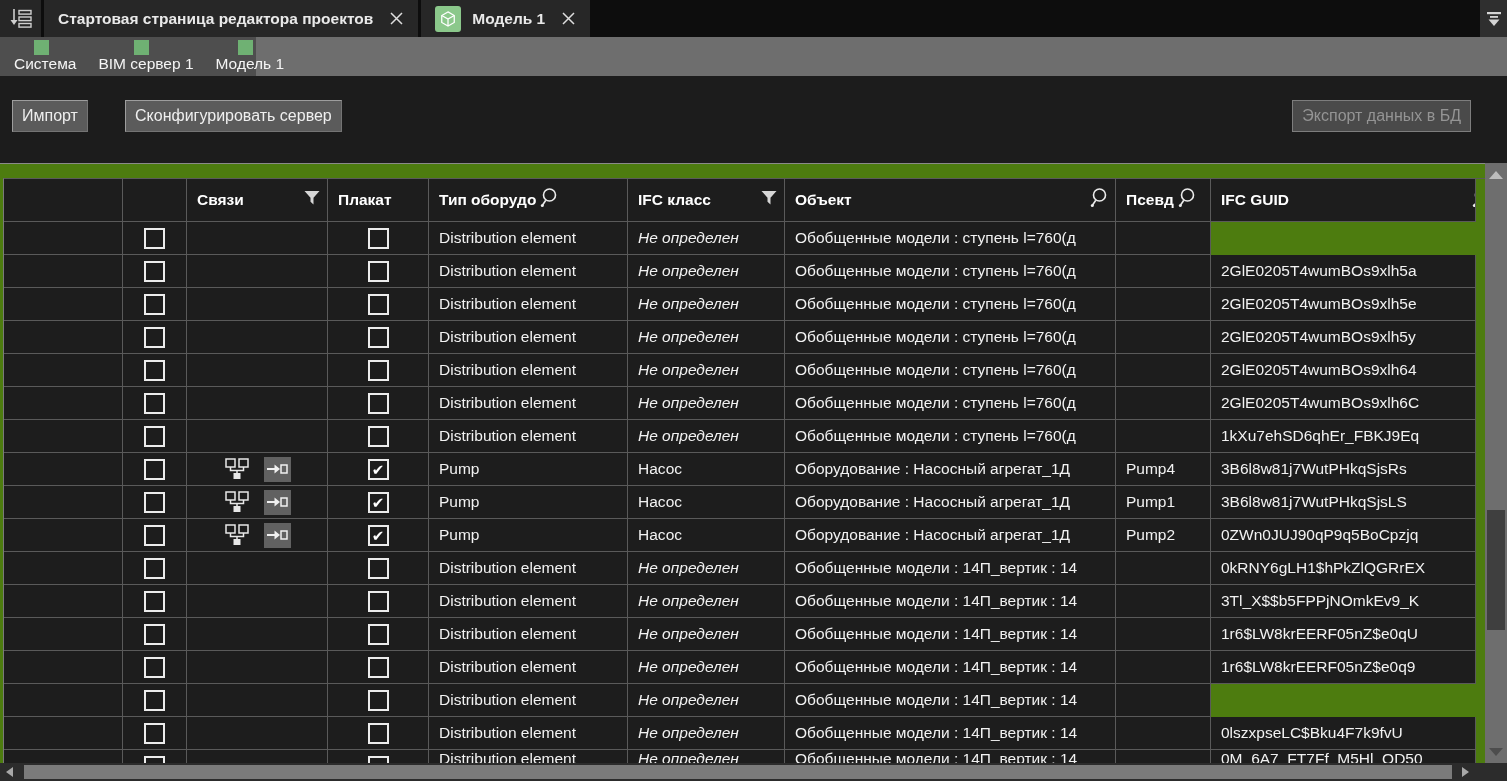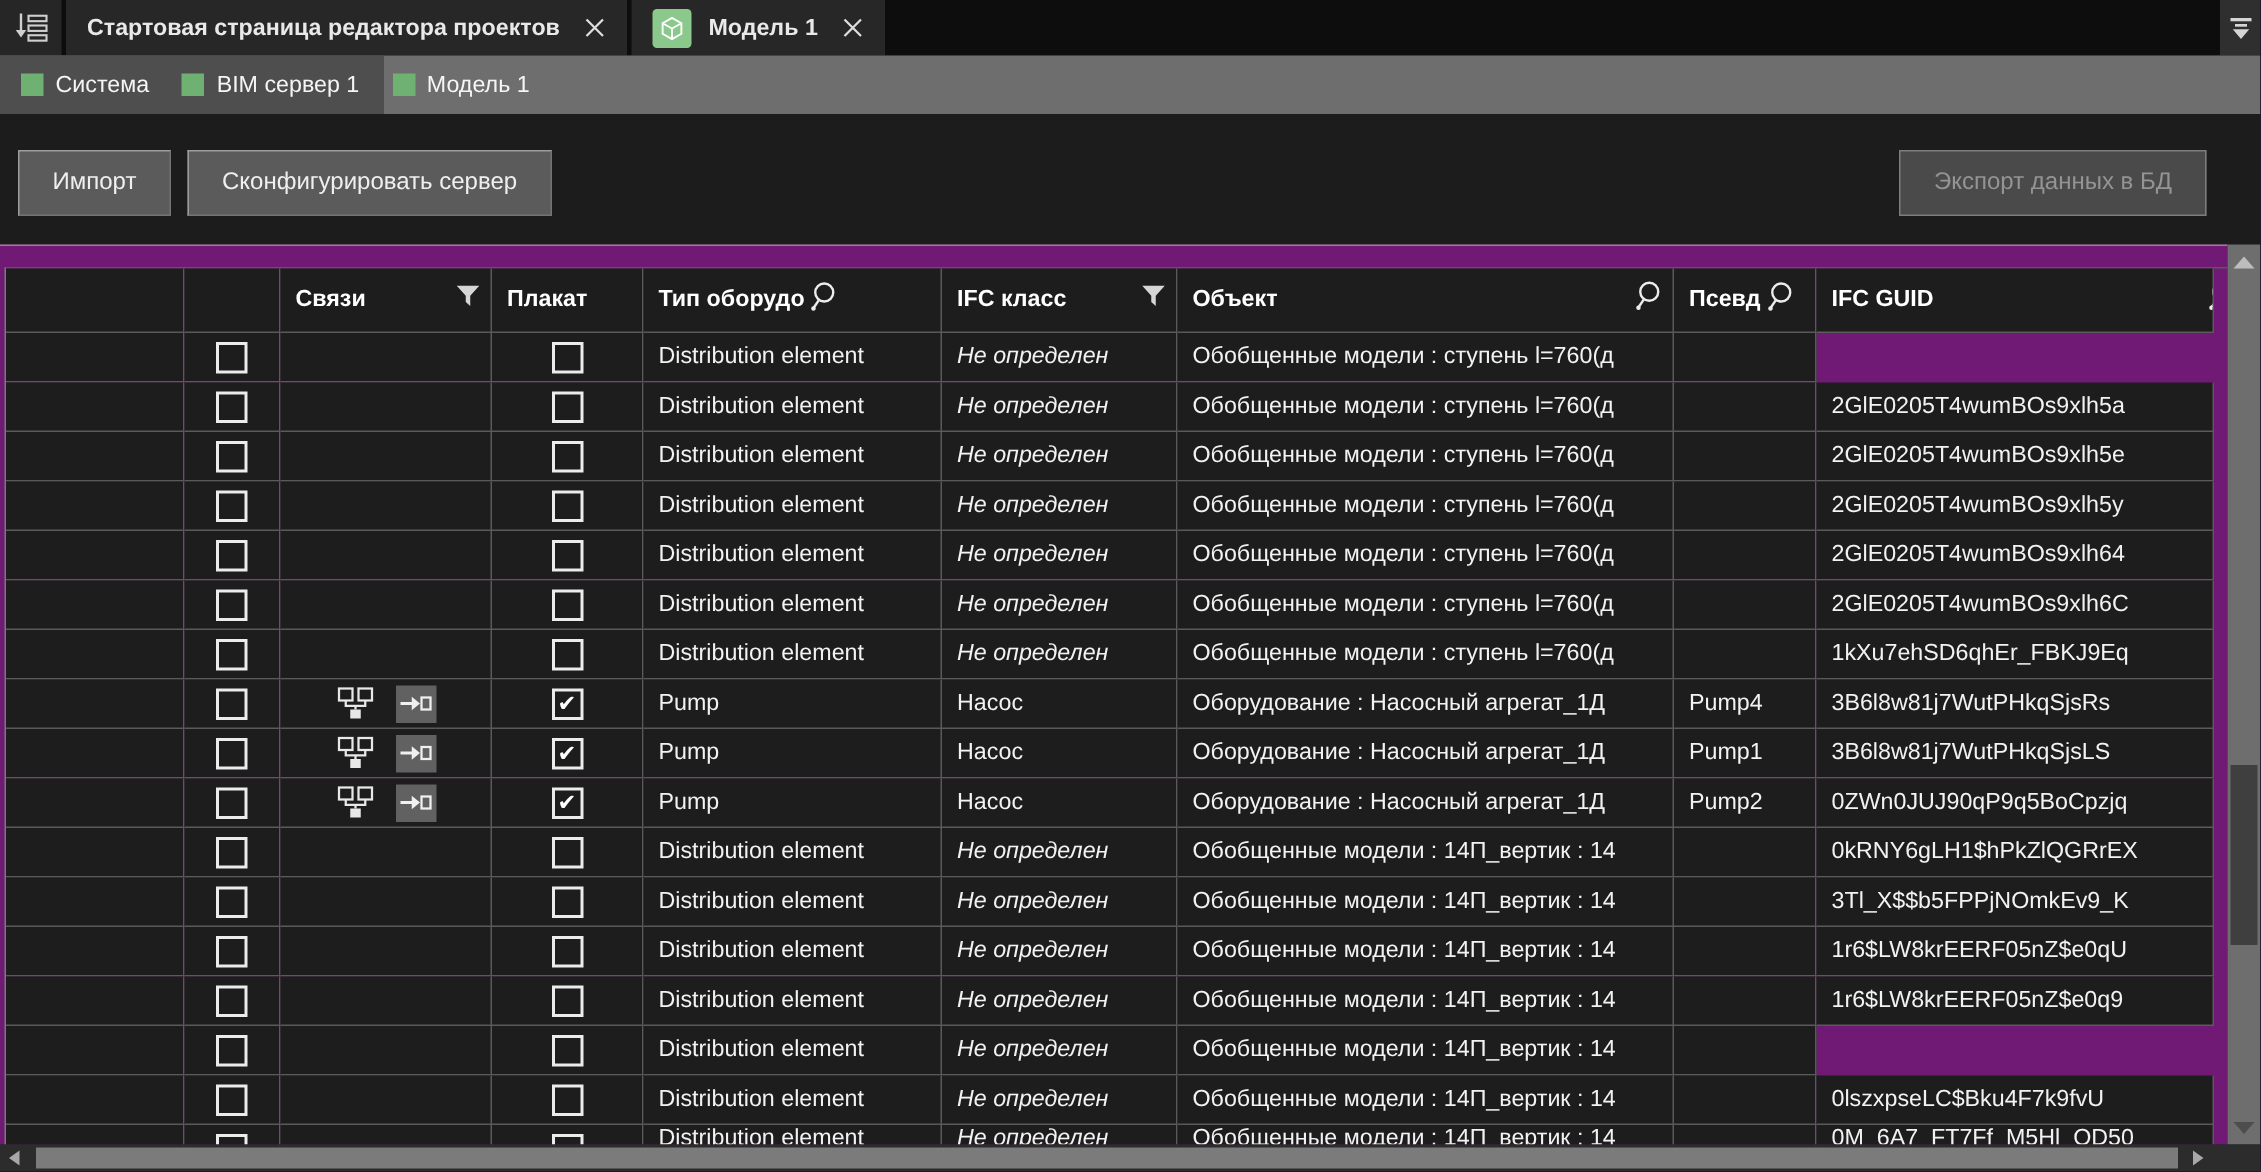--- a/index.html
+++ b/index.html
@@ -12,31 +12,31 @@
   .tab{display:flex;align-items:center;background:#272727;padding:0 14px;margin-right:3px;cursor:pointer;font-weight:bold;}
   .tab .tab-label{font-size:15.5px;color:#e9e9e9;white-space:nowrap;}
   .tab .close-x{margin-left:16px;display:flex;align-items:center;}
   .tab-cube{width:26px;height:26px;background:#8bc88b;border-radius:3px;display:flex;align-items:center;justify-content:center;margin-right:11px;}
   .pin-btn{position:absolute;right:0;top:0;width:29px;height:37px;background:#2f2f2f;border-left:2px solid #0d0d0d;display:flex;align-items:center;justify-content:center;cursor:pointer;}
 
   
   .crumbbar{position:absolute;left:0;top:37px;width:1507px;height:39px;background:#6e6e6e;}
   .crumb-shade{position:absolute;left:0;top:0;width:256px;height:39px;background:#4e4e4e;}
   .crumbs{position:absolute;left:14px;top:0;height:39px;display:flex;align-items:center;}
-  .crumb{display:flex;align-items:center;margin-right:22px;cursor:pointer;}
+  .crumb{display:flex;align-items:center;margin-right:22px;cursor:pointer;flex-direction:column;}
   .crumb-sq{width:15px;height:15px;background:#6fb173;margin-right:8px;}
   .crumb-label{font-size:15.5px;color:#f5f5f5;white-space:nowrap;}
 
   
   .toolbar{position:absolute;left:0;top:76px;width:1507px;height:87px;background:#1c1c1c;}
-  .btn{position:absolute;top:24px;height:44px;background:#5b5b5b;border:1px solid #9d9d9d;border-bottom-color:#747474;border-right-color:#747474;color:#efefef;font-size:16px;padding:0 22px;display:flex;align-items:center;cursor:pointer;white-space:nowrap;}
+  .btn{position:absolute;top:24px;height:32px;background:#5b5b5b;border:1px solid #9d9d9d;border-bottom-color:#747474;border-right-color:#747474;color:#efefef;font-size:16px;padding:0 9px;display:flex;align-items:center;cursor:pointer;white-space:nowrap;}
   .btn.disabled{background:#4a4a4a;border-color:#7d7d7d;color:#949494;cursor:default;}
 
   
-  .table-wrap{position:absolute;left:0;top:163px;width:1485px;height:600px;border-top:1px solid #8a8a8a;background:#701a75;overflow:hidden;}
+  .table-wrap{position:absolute;left:0;top:163px;width:1485px;height:600px;border-top:1px solid #8a8a8a;background:#4d7c0f;overflow:hidden;}
   .grid{position:absolute;left:3px;top:14px;border-left:1px solid #7a7a7a;border-top:1px solid #5a5a5a;width:1482px;}
   .tr,.thead{display:grid;grid-template-columns:119px 64px 141px 101px 199px 157px 331px 95px 265px;}
   .th,.td{border-right:1px solid #5a5a5a;border-bottom:1px solid #5a5a5a;overflow:hidden;white-space:nowrap;position:relative;display:flex;align-items:center;background:#1d1d1d;}
   .th{height:43px;font-weight:bold;font-size:15.5px;color:#fff;padding-left:10px;}
   .td{height:33px;font-size:15.5px;color:#f2f2f2;padding-left:10px;}
   .td.c-select,.td.c-poster,.td.c-links{justify-content:center;padding-left:0;}
   .tr.partial .td{height:14px;border-bottom:none;align-items:flex-start;}
   .tr.partial .td span.checkbox{margin-top:6px;}
   .italic{font-style:italic;}
   .hdr-icon-right{position:absolute;right:7px;top:50%;transform:translateY(-50%);}

